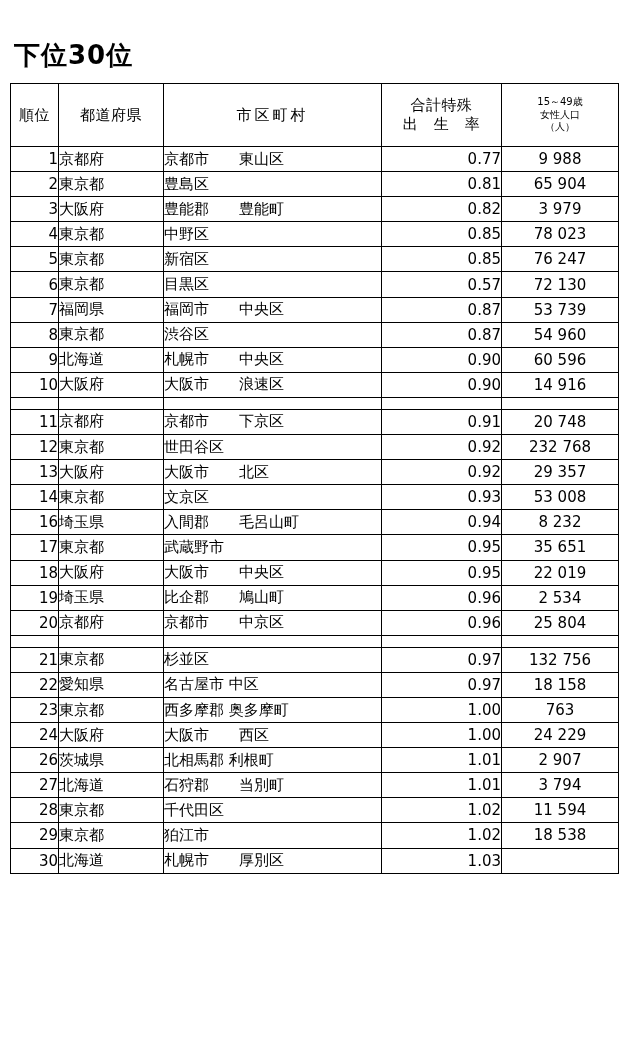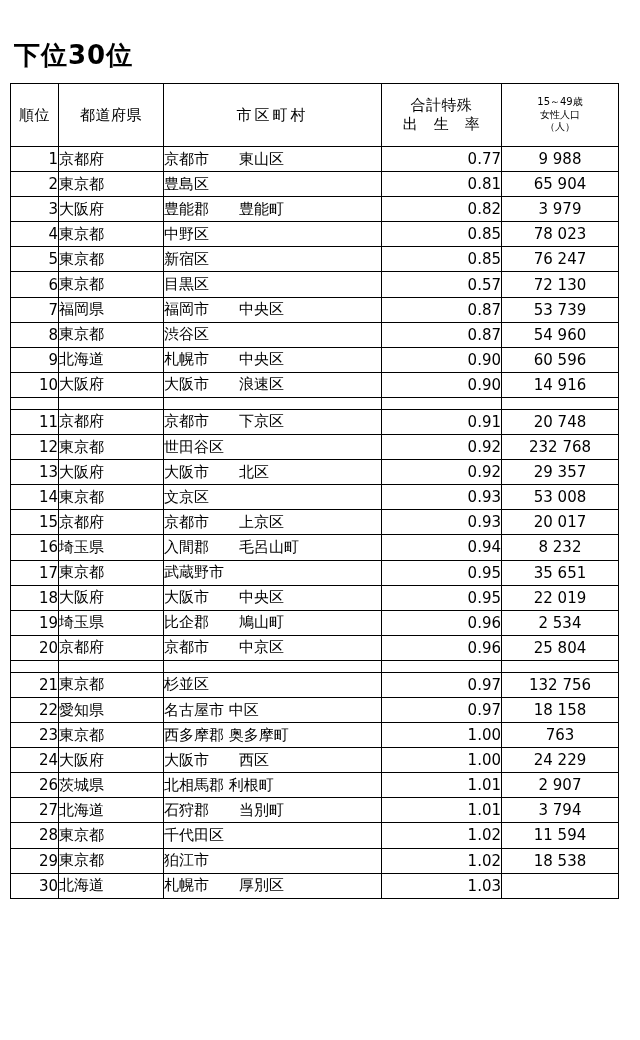--- a/index.html
+++ b/index.html
@@ -237,27 +237,20 @@
           <td class="pop">29 357</td>
         </tr>
         <tr>
           <td class="rank">14</td>
           <td class="pref">東京都</td>
           <td class="city">文京区</td>
           <td class="tfr">0.93</td>
           <td class="pop">53 008</td>
         </tr>
         <tr>
-          <td class="rank">15</td>
-          <td class="pref">京都府</td>
-          <td class="city">京都市　　上京区</td>
-          <td class="tfr">0.93</td>
-          <td class="pop">20 017</td>
-        </tr>
-        <tr>
           <td class="rank">16</td>
           <td class="pref">埼玉県</td>
           <td class="city">入間郡　　毛呂山町</td>
           <td class="tfr">0.94</td>
           <td class="pop">8 232</td>
         </tr>
         <tr>
           <td class="rank">17</td>
           <td class="pref">東京都</td>
           <td class="city">武蔵野市</td>

